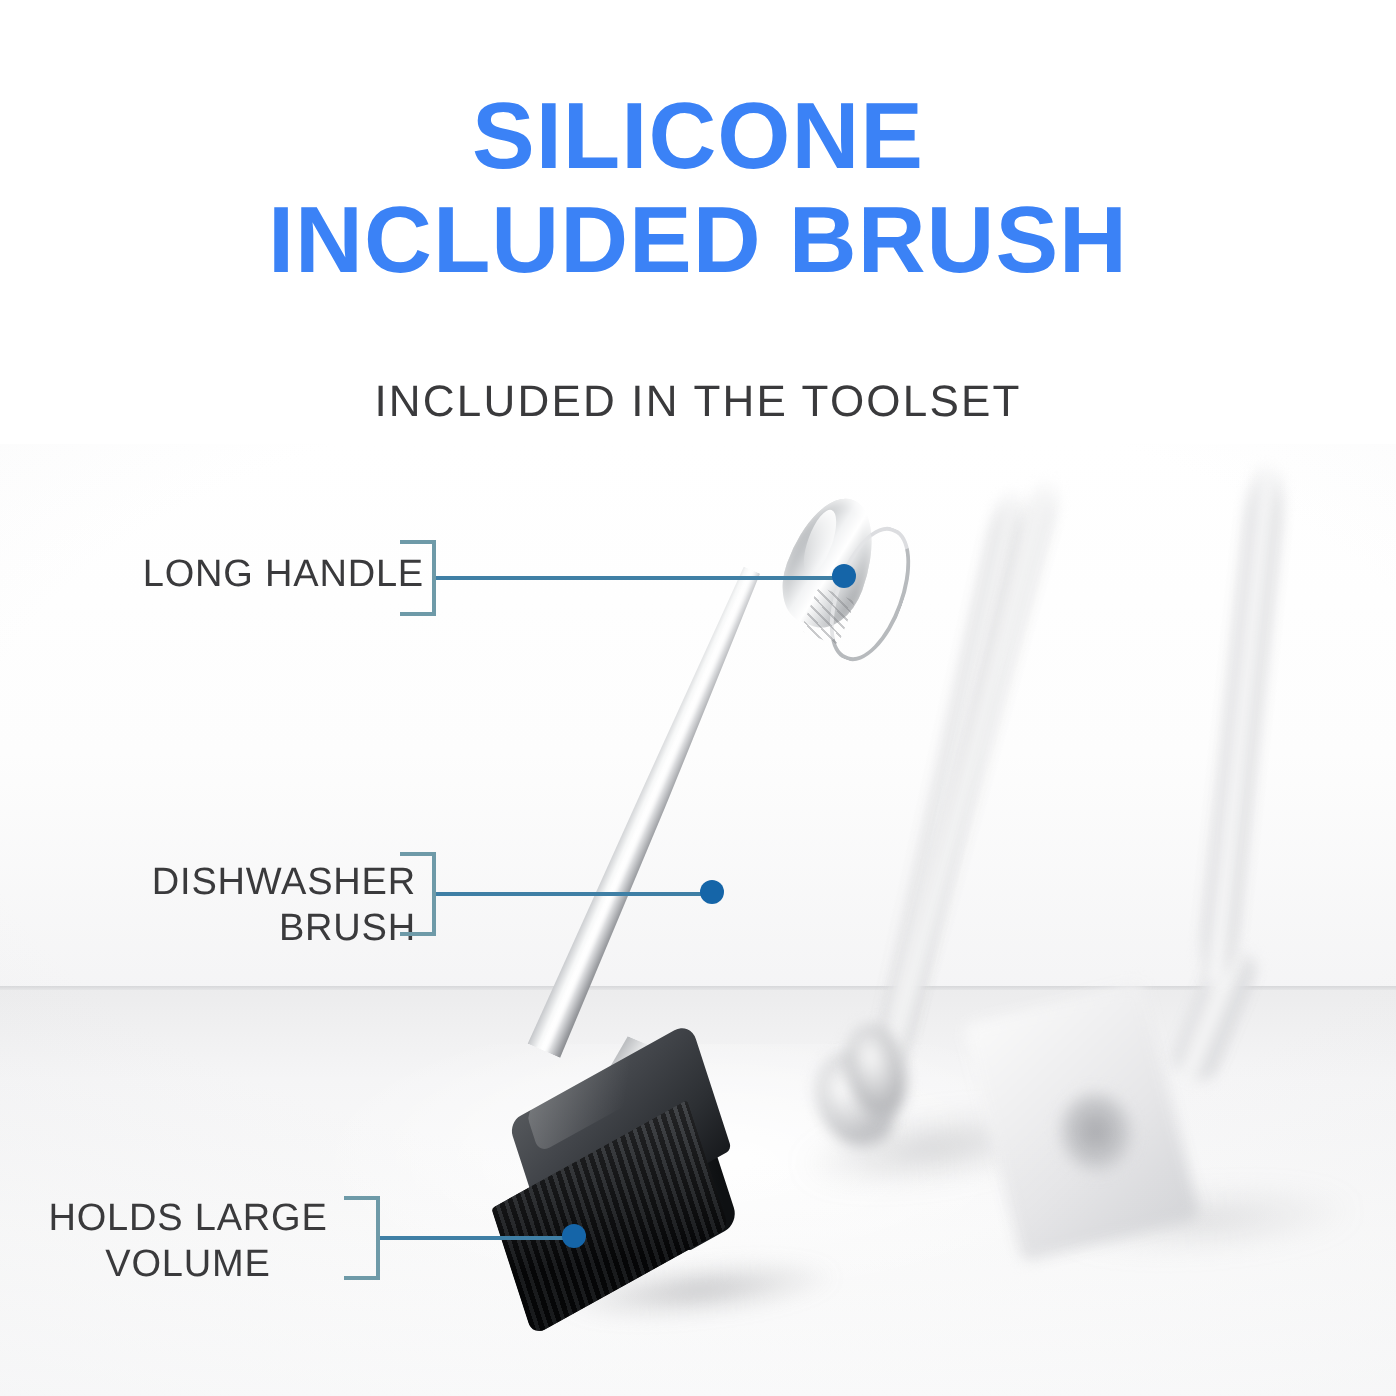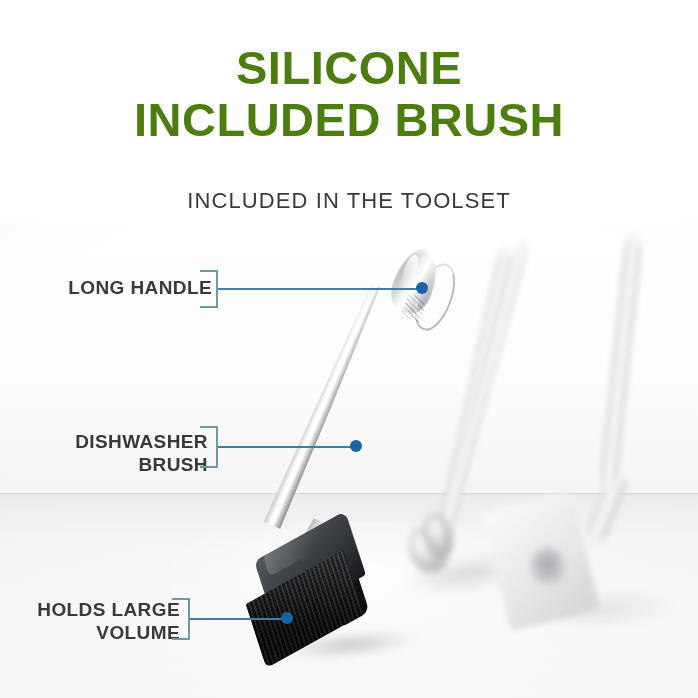--- a/index.html
+++ b/index.html
@@ -101,31 +101,31 @@
     border-radius:2px 2px 5px 7px;}
   .bristle-shade{position:absolute;left:249px;top:576px;width:112px;height:66px;
     background:linear-gradient(200deg,rgba(255,255,255,.10),rgba(0,0,0,.45) 70%);
     transform:rotate(-29deg) skewX(-11deg);border-radius:2px 2px 5px 7px;}
   .ferrule{position:absolute;left:300px;top:520px;width:30px;height:34px;
     background:linear-gradient(100deg,#9a9da1,#e8e9ea 45%,#b0b3b6);
     transform:rotate(23deg);clip-path:polygon(22% 0,78% 0,92% 100%,8% 100%);}
 
   
   .callout{position:absolute;}
-  .co-label{position:absolute;color:#3a3a3c;font-size:19px;font-weight:700;
+  .co-label{position:absolute;color:#3a3a3c;font-size:19px;font-weight:400;
     letter-spacing:.4px;line-height:23px;text-align:right;white-space:pre-line;}
   .bracket{position:absolute;}
   .br-vert{position:absolute;width:2px;background:#6e9aa8;}
   .br-tick{position:absolute;height:2px;background:#6e9aa8;}
   .leader{position:absolute;height:2px;background:#3f7fa5;}
   .dot{position:absolute;width:12px;height:12px;border-radius:50%;background:#1565a8;}
 
   
   .title{position:absolute;left:0;top:42px;width:698px;text-align:center;
-    color:#4d7c0f;font-size:47px;font-weight:bold;letter-spacing:.5px;line-height:52px;}
+    color:#3b82f6;font-size:47px;font-weight:bold;letter-spacing:.5px;line-height:52px;}
   .subtitle{position:absolute;left:0;top:188px;width:698px;text-align:center;
     color:#3a3a3c;font-size:22px;font-weight:500;letter-spacing:1.1px;}
 </style>
 </head>
 <body>
 
 <div id="stage">
 
   <div class="photo">
     <div class="bg-wall"></div>
@@ -188,21 +188,21 @@
     <div class="bracket">
       <div class="br-vert" style="left:216px;top:426px;height:42px;"></div>
       <div class="br-tick" style="left:200px;top:426px;width:18px;"></div>
       <div class="br-tick" style="left:200px;top:466px;width:18px;"></div>
     </div>
     <div class="leader" style="left:218px;top:446px;width:139px;"></div>
     <div class="dot" style="left:350px;top:440px;"></div>
   </div>
 
   <div class="callout">
-    <div class="co-label" style="left:8px;top:598px;width:172px;">HOLDS LARGE
+    <div class="co-label" style="left:8px;top:598px;width:172px;text-align:center;">HOLDS LARGE
 VOLUME</div>
     <div class="bracket">
       <div class="br-vert" style="left:188px;top:598px;height:42px;"></div>
       <div class="br-tick" style="left:172px;top:598px;width:18px;"></div>
       <div class="br-tick" style="left:172px;top:638px;width:18px;"></div>
     </div>
     <div class="leader" style="left:190px;top:618px;width:98px;"></div>
     <div class="dot" style="left:281px;top:612px;"></div>
   </div>
 

